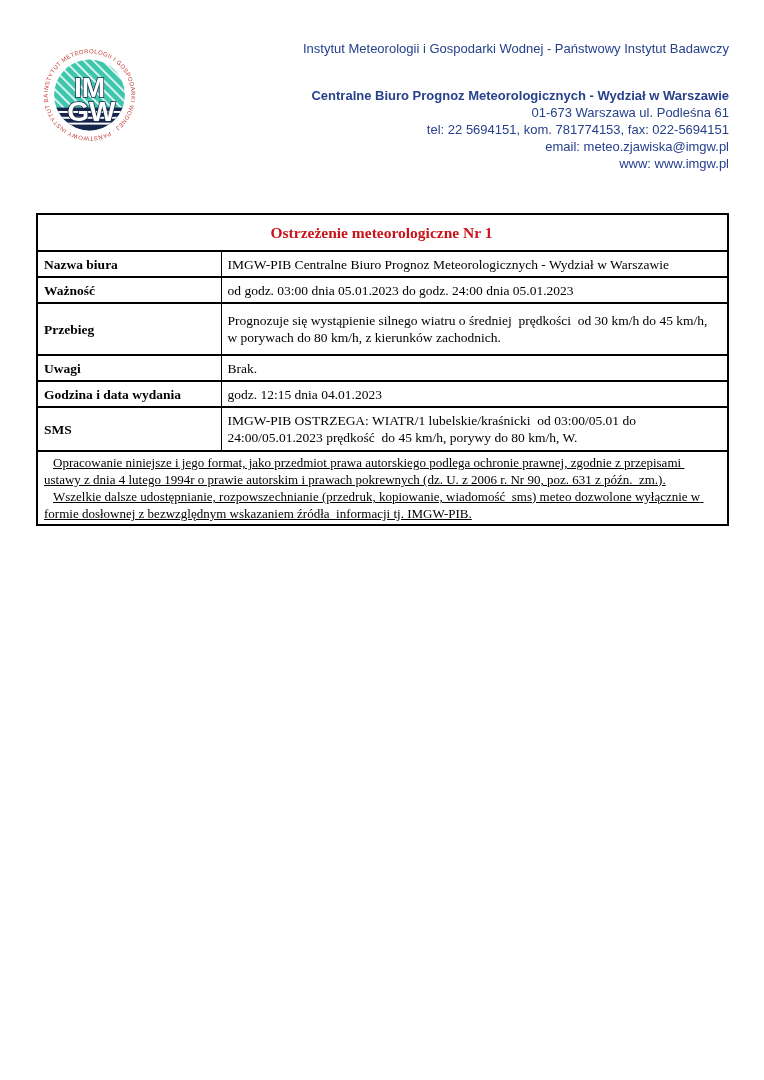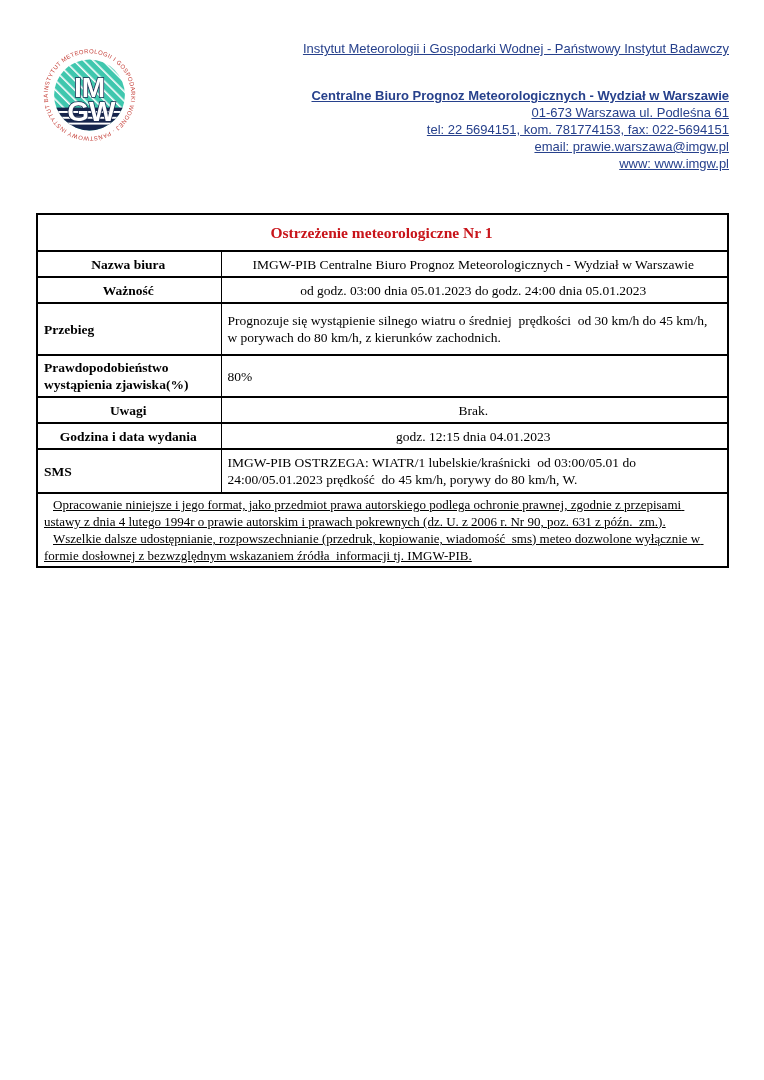--- a/index.html
+++ b/index.html
@@ -17,21 +17,21 @@
   .logo-wrap { position: absolute; left: 41px; top: 44px; width: 97px; height: 102px; }
   .logo-wrap svg { width: 100%; height: 100%; display: block; }
 
   .org-block {
     position: absolute; top: 40px; right: 35px; width: 560px;
     text-align: right;
     font-family: "Liberation Sans", sans-serif;
     font-size: 13px; line-height: 17px;
     color: #27418c;
   }
-  .org-line { white-space: nowrap; text-decoration: underline; }
+  .org-line { white-space: nowrap; }
   .org-line.bold { font-weight: bold; margin-top: 30px; }
 
   
   table.warning {
     position: absolute; left: 36px; top: 213px;
     width: 693px;
     border-collapse: collapse;
     table-layout: fixed;
     border: 2px solid #000;
     font-family: "Liberation Serif", serif;
@@ -49,21 +49,21 @@
   td.title-cell {
     height: 37px;
     text-align: center;
     font-weight: bold;
     font-size: 15.5px;
     color: #c8141a;
     border-top: none;
   }
   td.label-cell { font-weight: bold; padding-left: 6px; }
   td.value-cell { white-space: pre-wrap; }
-  tr.r-simple td { height: 26px; text-align: center; }
+  tr.r-simple td { height: 26px; }
   tr.r-przebieg td { height: 52px; }
   tr.r-prawd td { height: 42px; }
   tr.r-sms td { height: 44px; }
   td.footer-cell {
     height: 72px;
     font-size: 13px;
     line-height: 16.5px;
     padding: 3px 6px;
     vertical-align: top;
   }
@@ -101,21 +101,21 @@
       <text x="50" y="52" text-anchor="middle" font-family="Liberation Sans, sans-serif" font-weight="bold" font-size="29" fill="#ffffff" stroke="#16254c" stroke-width="1.6" paint-order="stroke">IM</text>
       <text x="52" y="77" text-anchor="middle" font-family="Liberation Sans, sans-serif" font-weight="bold" font-size="29" fill="#ffffff" stroke="#16254c" stroke-width="1.6" paint-order="stroke">GW</text>
     </svg>
   </div>
 
   <div class="org-block">
     <div class="org-line">Instytut Meteorologii i Gospodarki Wodnej - Państwowy Instytut Badawczy</div>
     <div class="org-line bold">Centralne Biuro Prognoz Meteorologicznych - Wydział w Warszawie</div>
     <div class="org-line">01-673 Warszawa ul. Podleśna  61</div>
     <div class="org-line">tel: 22 5694151, kom. 781774153, fax: 022-5694151</div>
-    <div class="org-line">email: prawie.warszawa@imgw.pl</div>
+    <div class="org-line">email: meteo.zjawiska@imgw.pl</div>
     <div class="org-line">www: www.imgw.pl</div>
   </div>
 </div>
 
 <table class="warning">
   <colgroup>
       <col class="c-label">
       <col class="c-value">
     </colgroup>
   <tbody>
@@ -127,24 +127,20 @@
       <td class="value-cell">IMGW-PIB Centralne Biuro Prognoz Meteorologicznych - Wydział w Warszawie</td>
     </tr>
     <tr class="r-simple">
       <td class="label-cell">Ważność</td>
       <td class="value-cell">od godz. 03:00 dnia 05.01.2023 do godz. 24:00 dnia 05.01.2023</td>
     </tr>
     <tr class="r-przebieg">
       <td class="label-cell">Przebieg</td>
       <td class="value-cell">Prognozuje się wystąpienie silnego wiatru o średniej  prędkości  od 30 km/h do 45 km/h, w porywach do 80 km/h, z kierunków zachodnich.</td>
     </tr>
-    <tr class="r-prawd">
-      <td class="label-cell">Prawdopodobieństwo wystąpienia zjawiska(%)</td>
-      <td class="value-cell">80%</td>
-    </tr>
     <tr class="r-simple">
       <td class="label-cell">Uwagi</td>
       <td class="value-cell">Brak.</td>
     </tr>
     <tr class="r-simple">
       <td class="label-cell">Godzina i data wydania</td>
       <td class="value-cell">godz. 12:15 dnia 04.01.2023</td>
     </tr>
     <tr class="r-sms">
       <td class="label-cell">SMS</td>

